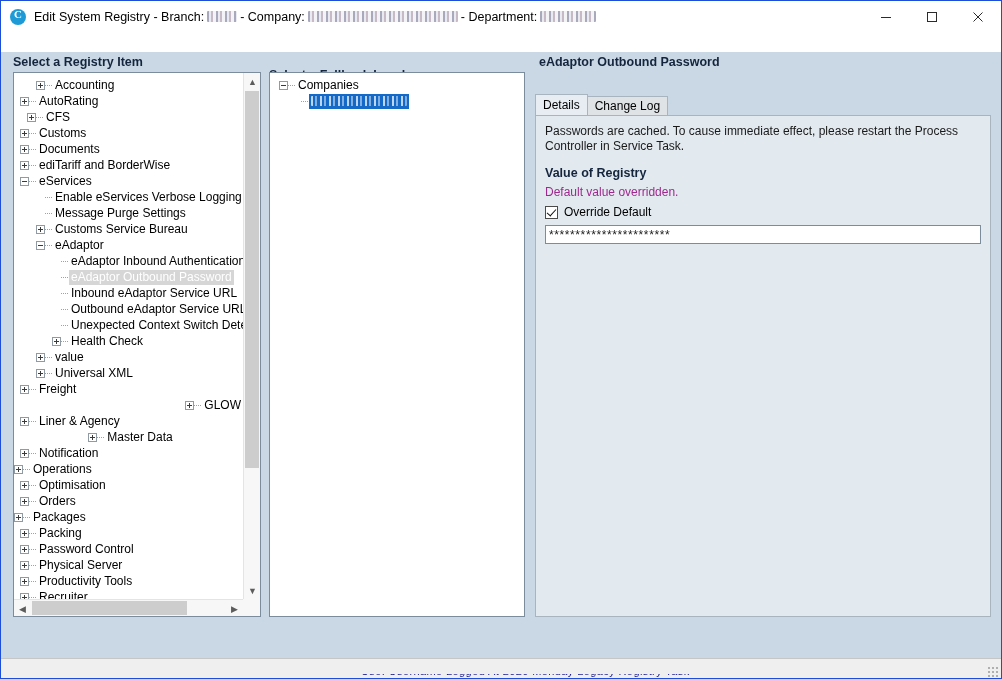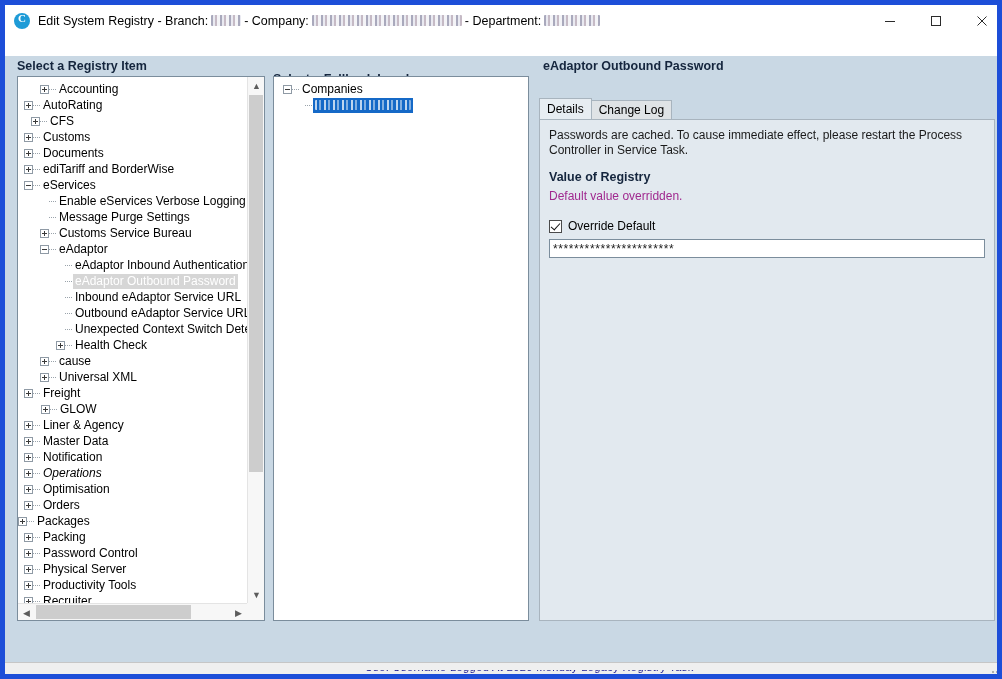--- a/index.html
+++ b/index.html
@@ -13,21 +13,21 @@
     color: #1a1a1a;
     -webkit-font-smoothing: antialiased;
   }
 
   #app {
     position: relative;
     width: 1002px;
     height: 679px;
     overflow: hidden;
     background: #ffffff;
-    border: 5px solid #1d4ed8;
+    border: 1px solid #1d4ed8;
     box-sizing: border-box;
   }
 
   
   .titlebar {
     position: absolute;
     left: 0; top: 0;
     width: 1000px; height: 31px;
     background: #ffffff;
     display: flex;
@@ -297,21 +297,21 @@
   }
   .section-title {
     font-size: 12.5px;
     font-weight: bold;
     color: #14253d;
     margin: 0 0 5px 0;
   }
   .overridden {
     font-size: 12px;
     color: #a0298f;
-    margin: 0 0 16px 0;
+    margin: 0 0 6px 0;
   }
   .cbrow {
     display: flex;
     align-items: center;
     margin: 0 0 6px 0;
   }
   .cbox {
     width: 13px; height: 13px;
     border: 1px solid #4a4a4a;
     background: #ffffff;
@@ -513,53 +513,53 @@
               <span class="lbl">Unexpected Context Switch Detect</span>
             </div>
             <div class="node" style="padding-left: 38px;">
               <span class="exp plus"></span>
               <span class="dash"></span>
               <span class="lbl">Health Check</span>
             </div>
             <div class="node" style="padding-left: 22px;">
               <span class="exp plus"></span>
               <span class="dash"></span>
-              <span class="lbl">cause</span>
+              <span class="lbl">value</span>
             </div>
             <div class="node" style="padding-left: 22px;">
               <span class="exp plus"></span>
               <span class="dash"></span>
               <span class="lbl">Universal XML</span>
             </div>
             <div class="node" style="padding-left: 6px;">
               <span class="exp plus"></span>
               <span class="dash"></span>
               <span class="lbl">Freight</span>
             </div>
-            <div class="node" style="padding-left: 23px;">
+            <div class="node" style="padding-left: 10px; justify-content: flex-end;">
               <span class="exp plus"></span>
               <span class="dash"></span>
               <span class="lbl">GLOW</span>
             </div>
             <div class="node" style="padding-left: 6px;">
               <span class="exp plus"></span>
               <span class="dash"></span>
               <span class="lbl">Liner &amp; Agency</span>
             </div>
-            <div class="node" style="padding-left: 6px;">
+            <div class="node" style="padding-left: 6px; justify-content: center;">
               <span class="exp plus"></span>
               <span class="dash"></span>
               <span class="lbl">Master Data</span>
             </div>
             <div class="node" style="padding-left: 6px;">
               <span class="exp plus"></span>
               <span class="dash"></span>
               <span class="lbl">Notification</span>
             </div>
-            <div class="node" style="padding-left: 6px; font-style: italic;">
+            <div class="node" style="">
               <span class="exp plus"></span>
               <span class="dash"></span>
               <span class="lbl">Operations</span>
             </div>
             <div class="node" style="padding-left: 6px;">
               <span class="exp plus"></span>
               <span class="dash"></span>
               <span class="lbl">Optimisation</span>
             </div>
             <div class="node" style="padding-left: 6px;">

